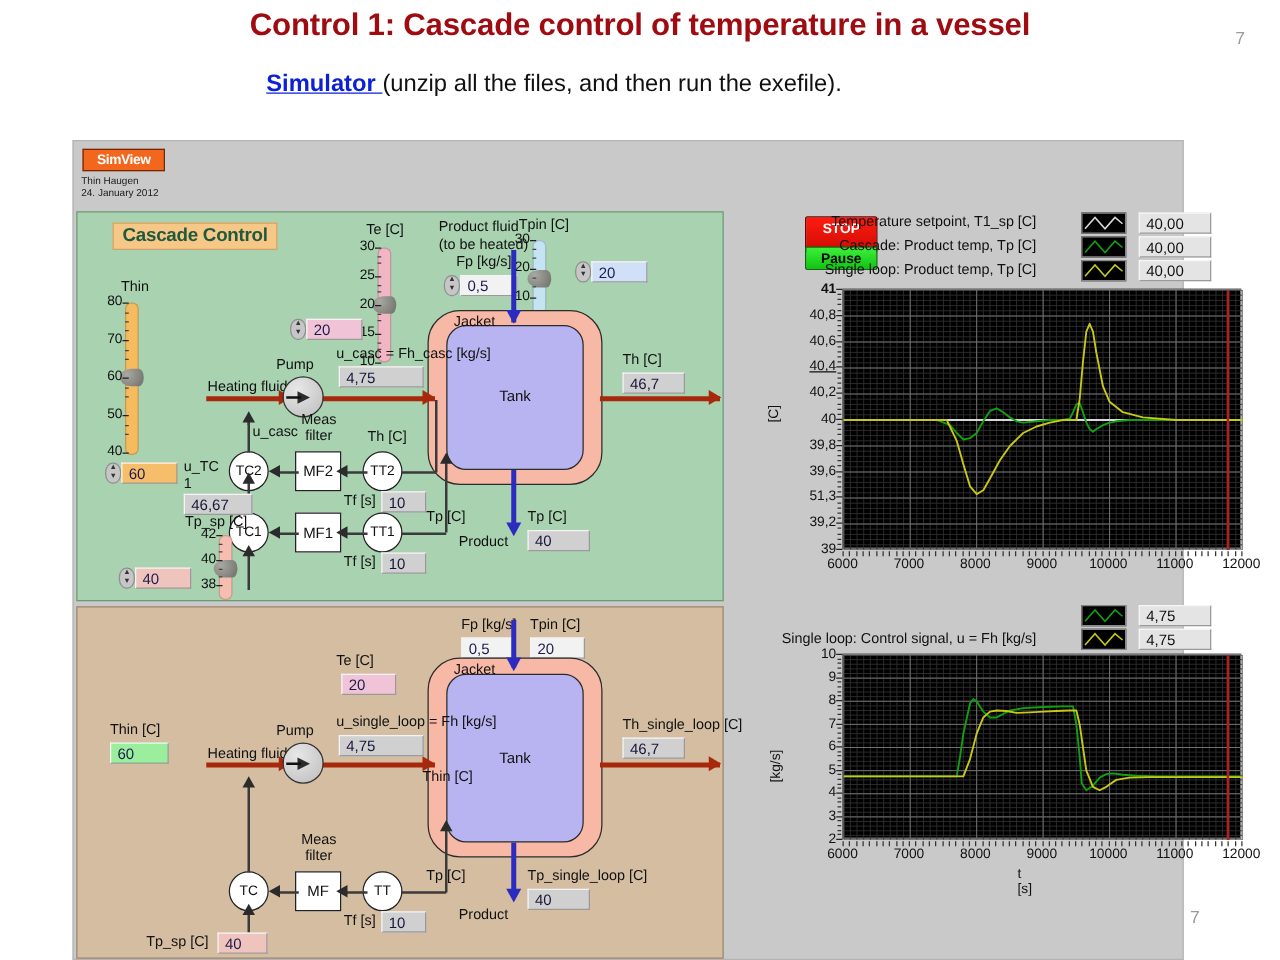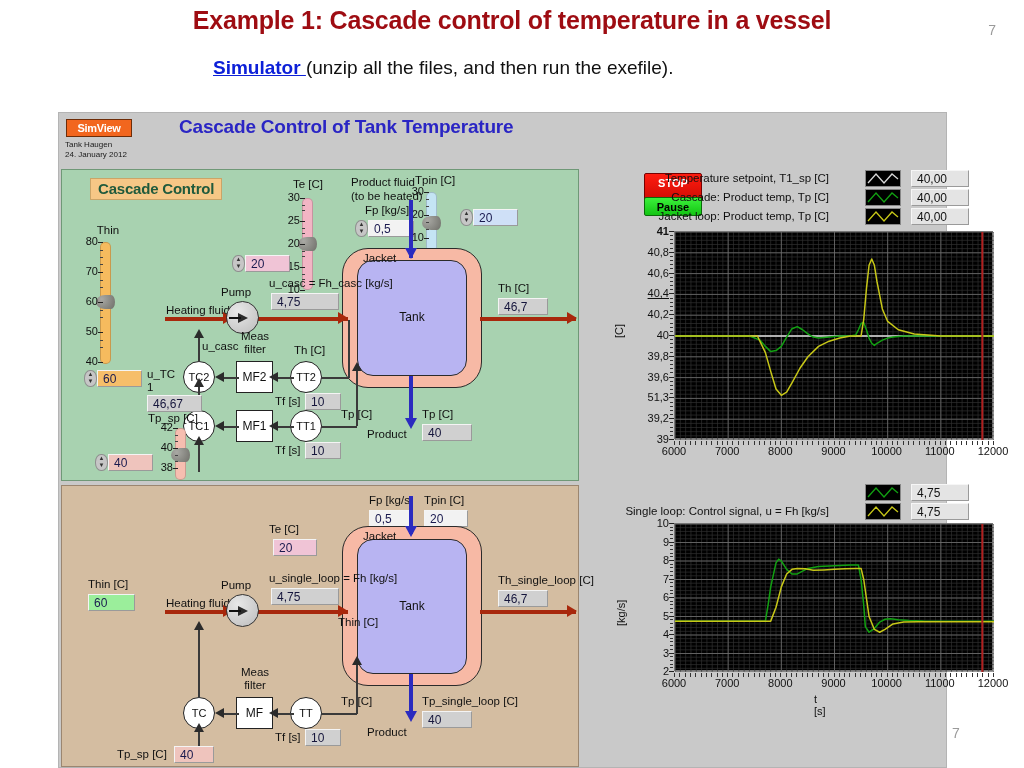--- a/index.html
+++ b/index.html
@@ -201,34 +201,33 @@
   .axis-name{
     position:absolute; font-size:11px; color:#111;
   }
   .axis-name.rot{
     transform:rotate(-90deg); transform-origin:left top; white-space:nowrap;
   }
 </style>
 </head>
 <body>
 
-<div id="slide-title">Example 1: Cascade control of temperature in a vessel</div>
+<div id="slide-title">Control 1: Cascade control of temperature in a vessel</div>
 <div id="slide-page-top">7</div>
 <div id="subtitle">
   <a class="lnk" href="#">Simulator </a><span>(unzip all the files, and then run the exefile).</span>
 </div>
 <div id="footer-credit">F. Haugen. Process Control. NMBU. 2018.</div>
 <div id="slide-page-bottom">7</div>
 
 <div id="simwin">
 
   <div id="simview-badge">SimView</div>
-  <div id="win-title">Cascade Control of Tank Temperature</div>
   <div id="author">
-    <div>Tank Haugen</div>
+    <div>Thin Haugen</div>
     <div>24. January 2012</div>
   </div>
 
   <div id="cascade-panel" class="panel">
 
     <div class="panel-label" style="left:28px; top:8px;">Cascade Control</div>
 
     <div class="lbl c" style="left:18px; top:54px; width:56px;">Thin</div>
     <div class="slider" style="left:38px; top:72px; height:122px;">
       <div class="track" style="background:#f6bb5e;"></div>
@@ -517,21 +516,21 @@
     <div class="legend-row" style="left:0px; top:25px; width:276px;">
       <div class="lg-text" style="right:66px;">Cascade: Product temp, Tp [C]</div>
       <div class="lg-swatch" style="left:246px; top:1px;">
         <svg width="34" height="15" viewBox="0 0 34 15">
             <polyline points="2,12 10,3 18,12 26,3 32,8" fill="none" stroke="#12a012" stroke-width="1.3"></polyline>
           </svg>
       </div>
       <div class="lg-val" style="left:292px; top:1px;">40,00</div>
     </div>
     <div class="legend-row" style="left:0px; top:44px; width:276px;">
-      <div class="lg-text" style="right:66px;">Jacket loop: Product temp, Tp [C]</div>
+      <div class="lg-text" style="right:66px;">Single loop: Product temp, Tp [C]</div>
       <div class="lg-swatch" style="left:246px; top:1px;">
         <svg width="34" height="15" viewBox="0 0 34 15">
             <polyline points="2,12 10,3 18,12 26,3 32,8" fill="none" stroke="#c8c818" stroke-width="1.3"></polyline>
           </svg>
       </div>
       <div class="lg-val" style="left:292px; top:1px;">40,00</div>
     </div>
 
     <div class="axis-name rot" style="left:-6px; top:175px;">[C]</div>
 

